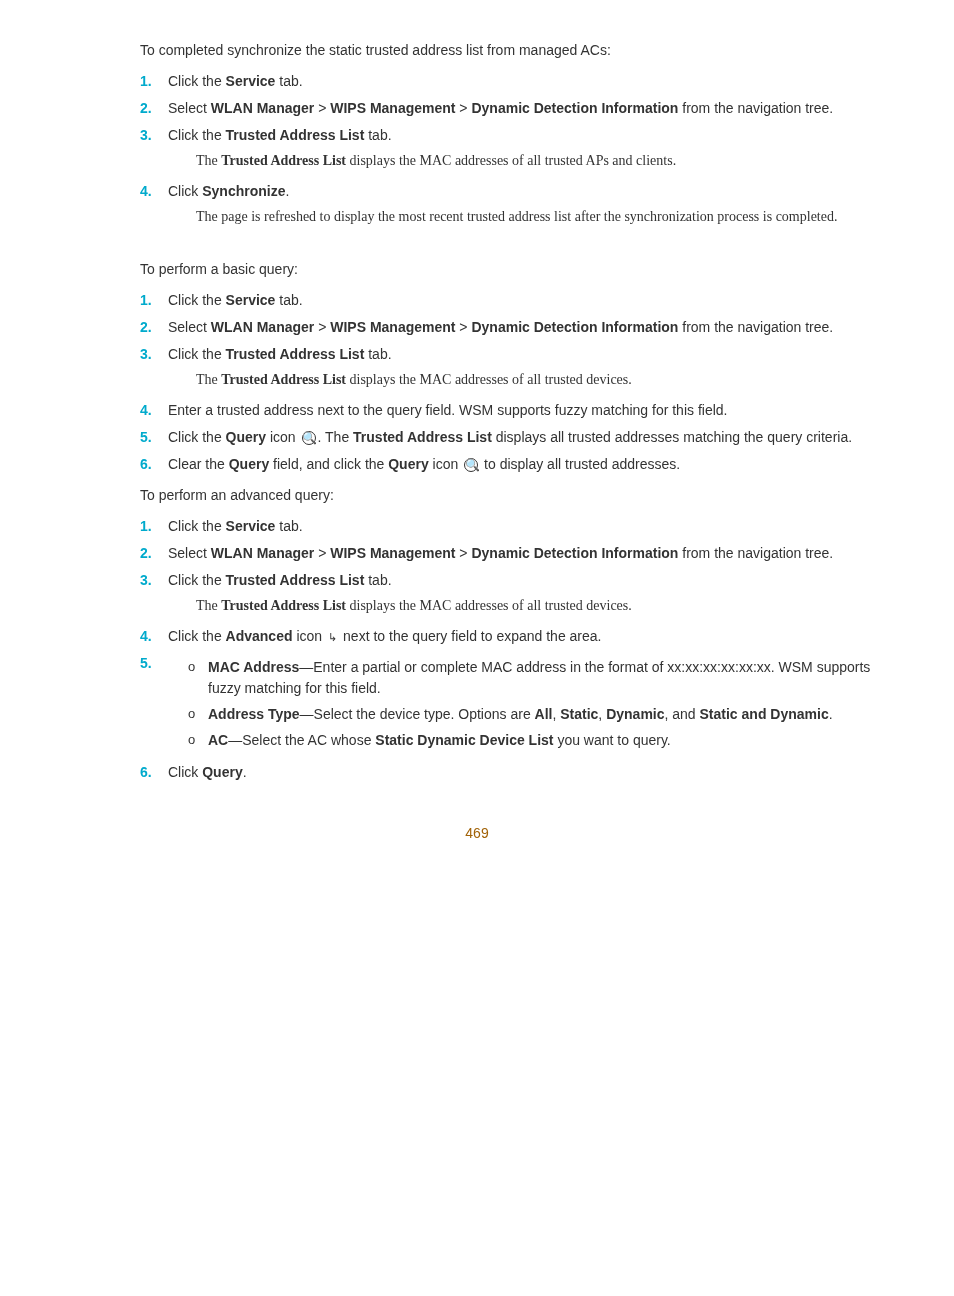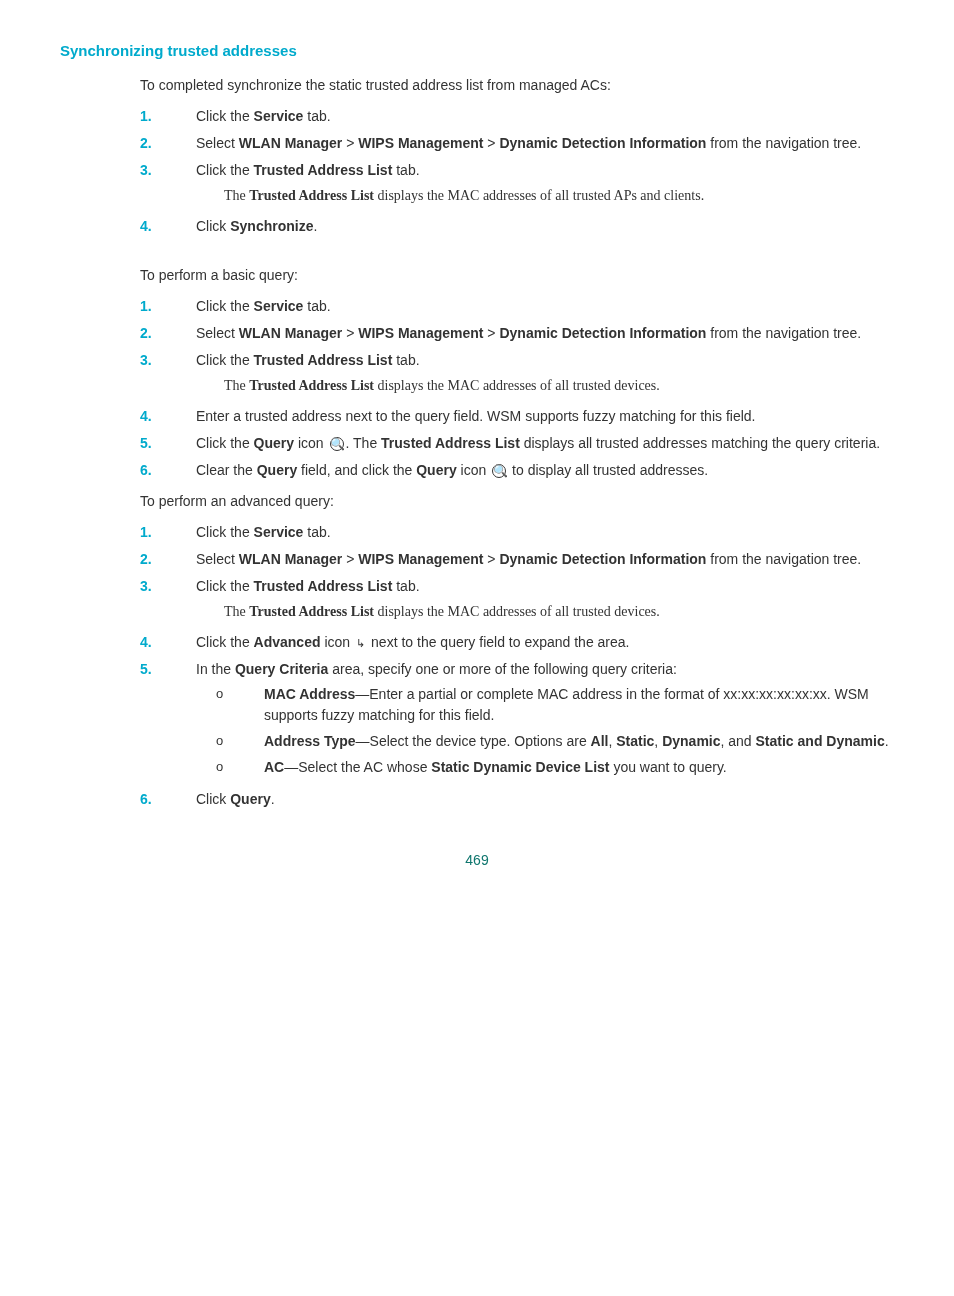--- a/index.html
+++ b/index.html
@@ -39,21 +39,20 @@
       margin-bottom: 6px;
     }
     .numbered-item .num {
       color: #00aacc;
       font-weight: bold;
       min-width: 28px;
       flex-shrink: 0;
     }
     .numbered-item .content {
       flex: 1;
-      margin-left: 28px;
     }
     .sub-note {
       margin-left: 28px;
       margin-top: 4px;
       margin-bottom: 4px;
       font-family: Liberation Serif, serif;
     }
     .bold {
       font-weight: bold;
     }
@@ -67,21 +66,21 @@
     }
     .sub-list-item .bullet {
       color: #333;
       min-width: 20px;
       flex-shrink: 0;
       font-size: 13px;
     }
     .page-number {
       text-align: center;
       margin-top: 40px;
-      color: #0f766e;
+      color: #a16207;
       font-size: 14px;
     }
     .search-icon {
       display: inline-block;
       font-size: 12px;
       border: 1px solid #333;
       border-radius: 50%;
       width: 14px;
       height: 14px;
       text-align: center;
@@ -93,21 +92,20 @@
       display: inline-block;
       font-size: 11px;
       vertical-align: middle;
       margin: 0 2px;
     }
   </style>
 </head>
 <body>
 
 <div class="section">
-  <div class="section-title">Synchronizing trusted addresses</div>
 
   <div class="intro-text">
     To completed synchronize the static trusted address list from managed ACs:
   </div>
 
   <div class="numbered-list">
     <div class="numbered-item">
       <span class="num">1.</span>
       <span class="content">Click the <span class="bold">Service</span> tab.</span>
     </div>
@@ -119,20 +117,21 @@
       <span class="num">3.</span>
       <div class="content">
         <span>Click the <span class="bold">Trusted Address List</span> tab.</span>
         <div class="sub-note">The <span class="bold">Trusted Address List</span> displays the MAC addresses of all trusted APs and clients.</div>
       </div>
     </div>
     <div class="numbered-item">
       <span class="num">4.</span>
       <div class="content">
         <span>Click <span class="bold">Synchronize</span>.</span>
+        <div class="sub-note">The page is refreshed to display the most recent trusted address list after the synchronization process is completed.</div>
       </div>
     </div>
   </div>
 </div>
 
 <div class="section">
 
   <div class="intro-text">To perform a basic query:</div>
 
   <div class="numbered-list">
@@ -183,21 +182,20 @@
         <div class="sub-note">The <span class="bold">Trusted Address List</span> displays the MAC addresses of all trusted devices.</div>
       </div>
     </div>
     <div class="numbered-item">
       <span class="num">4.</span>
       <span class="content">Click the <span class="bold">Advanced</span> icon <span class="advanced-icon">↳</span> next to the query field to expand the area.</span>
     </div>
     <div class="numbered-item">
       <span class="num">5.</span>
       <div class="content">
-        <span>In the <span class="bold">Query Criteria</span> area, specify one or more of the following query criteria:</span>
         <div class="sub-list">
           <div class="sub-list-item">
             <span class="bullet">o</span>
             <span class="content"><span class="bold">MAC Address</span>—Enter a partial or complete MAC address in the format of xx:xx:xx:xx:xx:xx. WSM supports fuzzy matching for this field.</span>
           </div>
           <div class="sub-list-item">
             <span class="bullet">o</span>
             <span class="content"><span class="bold">Address Type</span>—Select the device type. Options are <span class="bold">All</span>, <span class="bold">Static</span>, <span class="bold">Dynamic</span>, and <span class="bold">Static and Dynamic</span>.</span>
           </div>
           <div class="sub-list-item">

